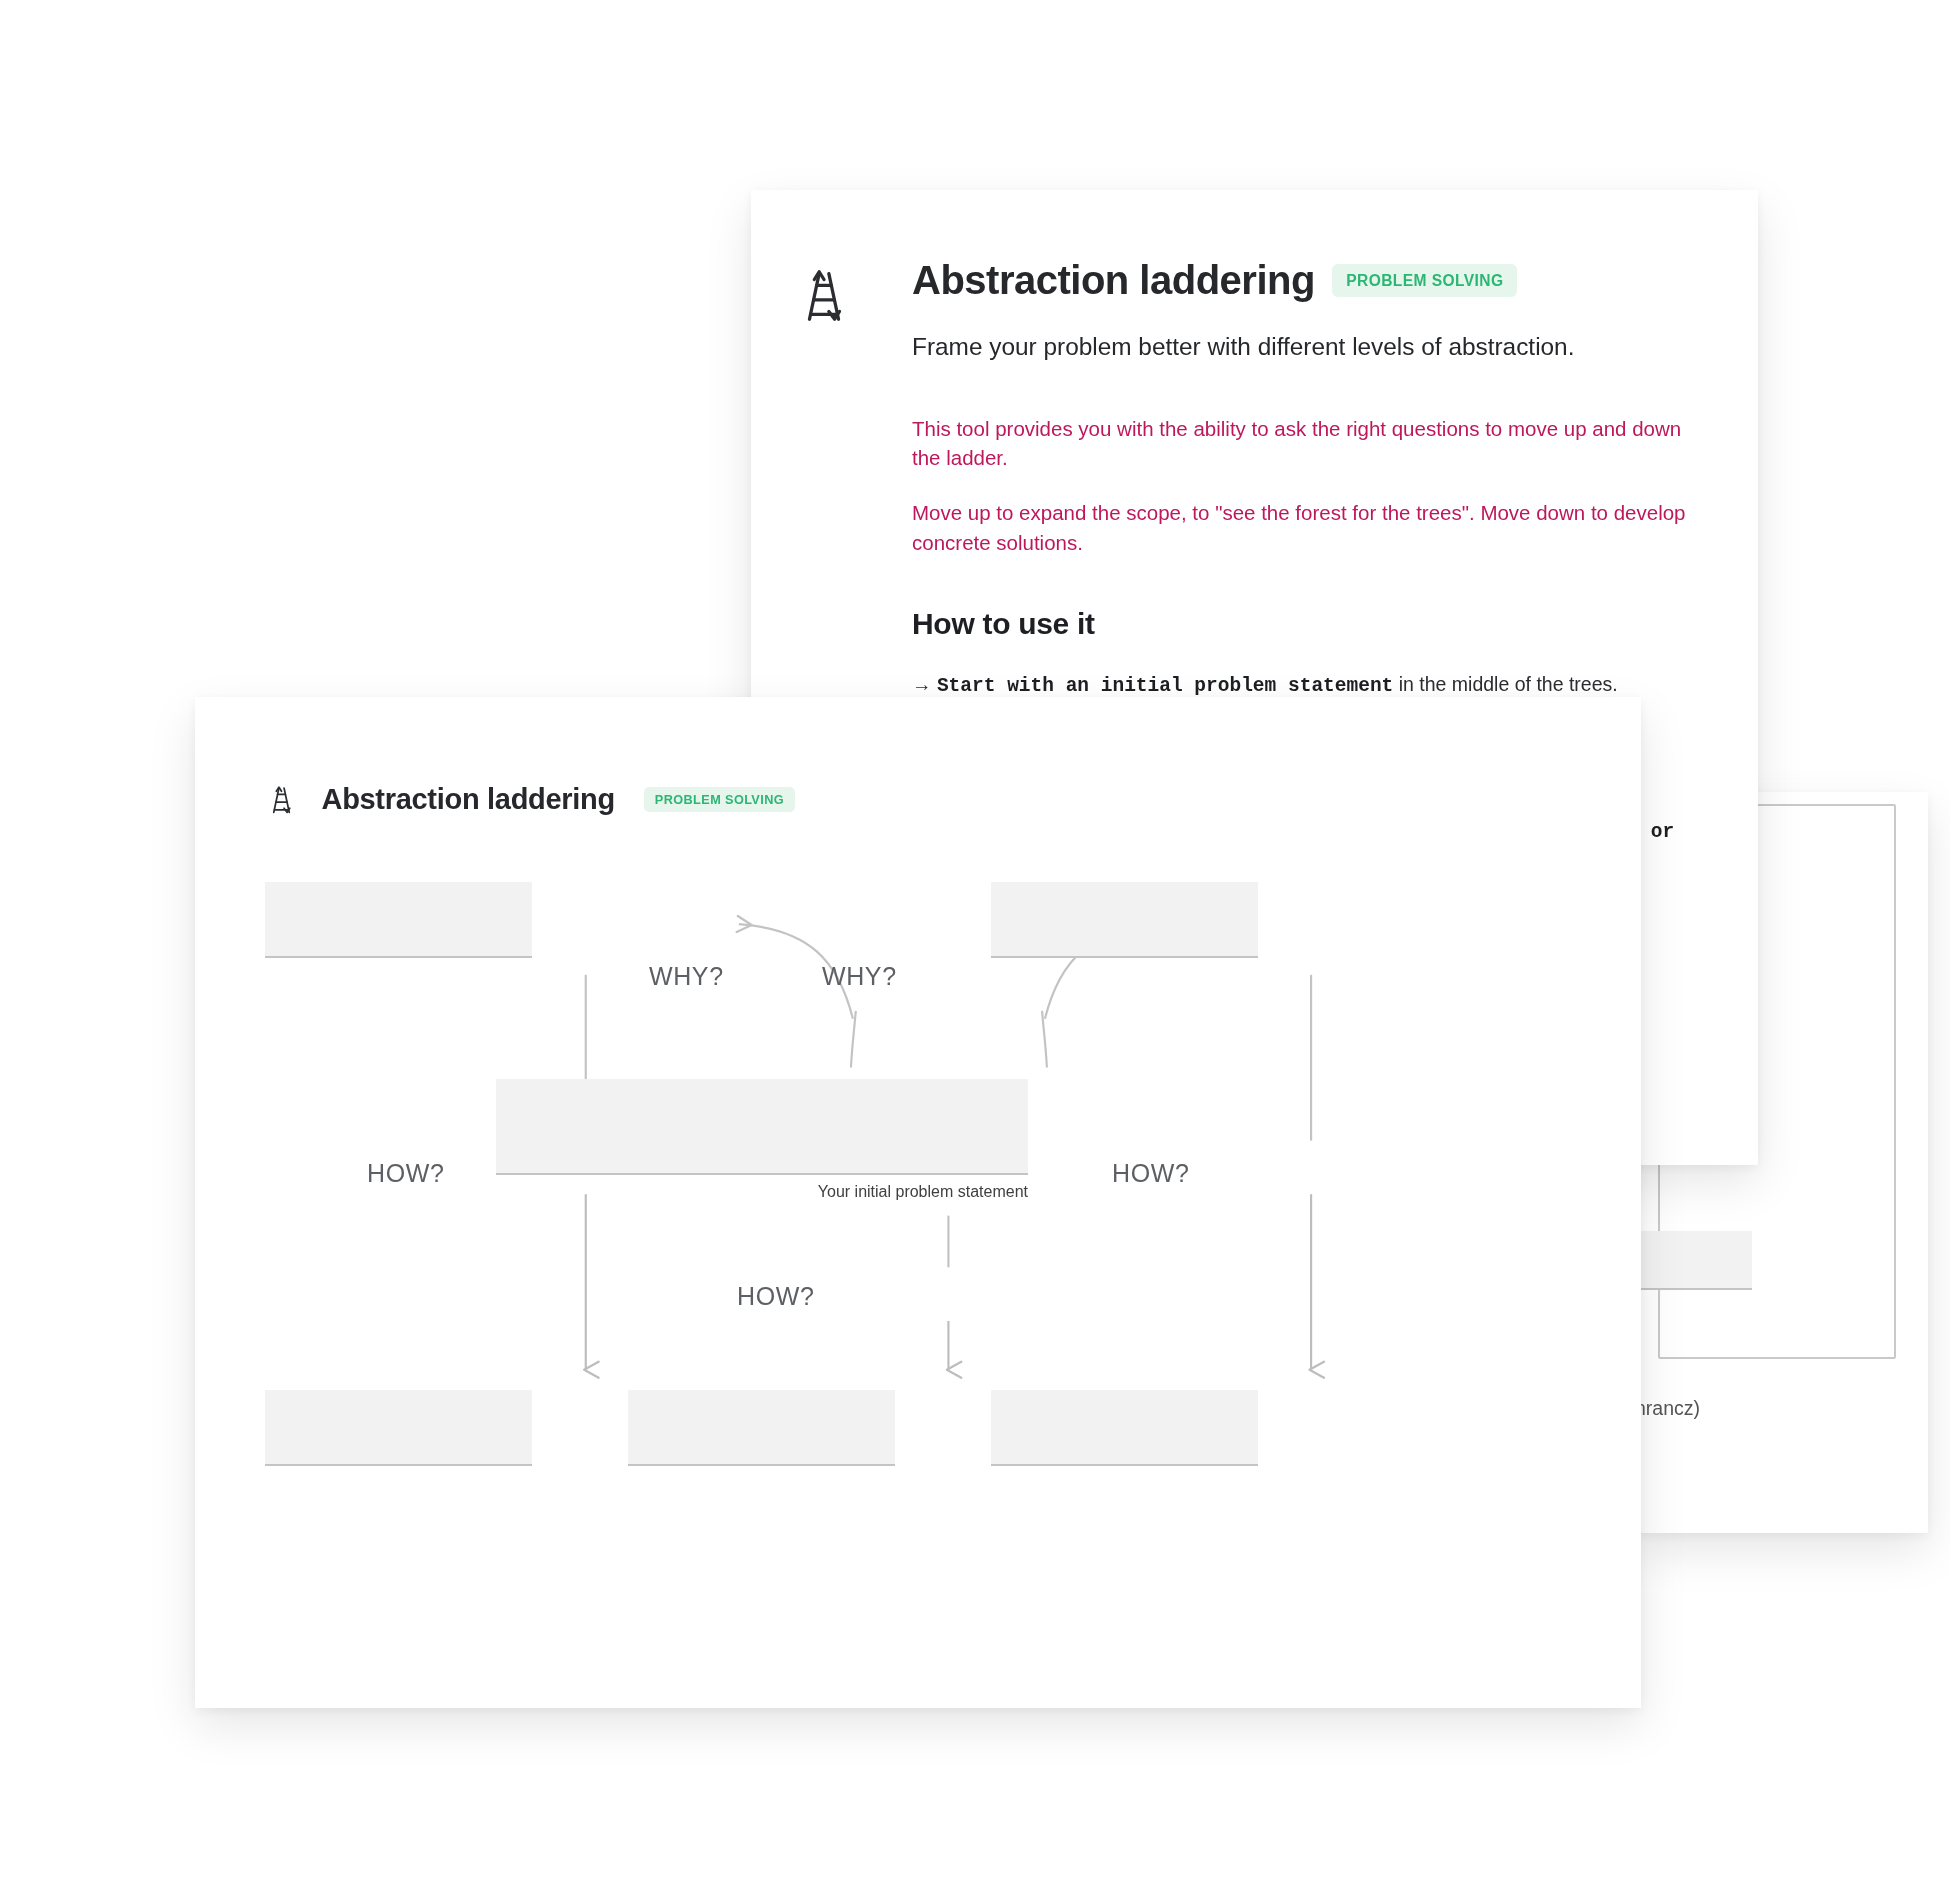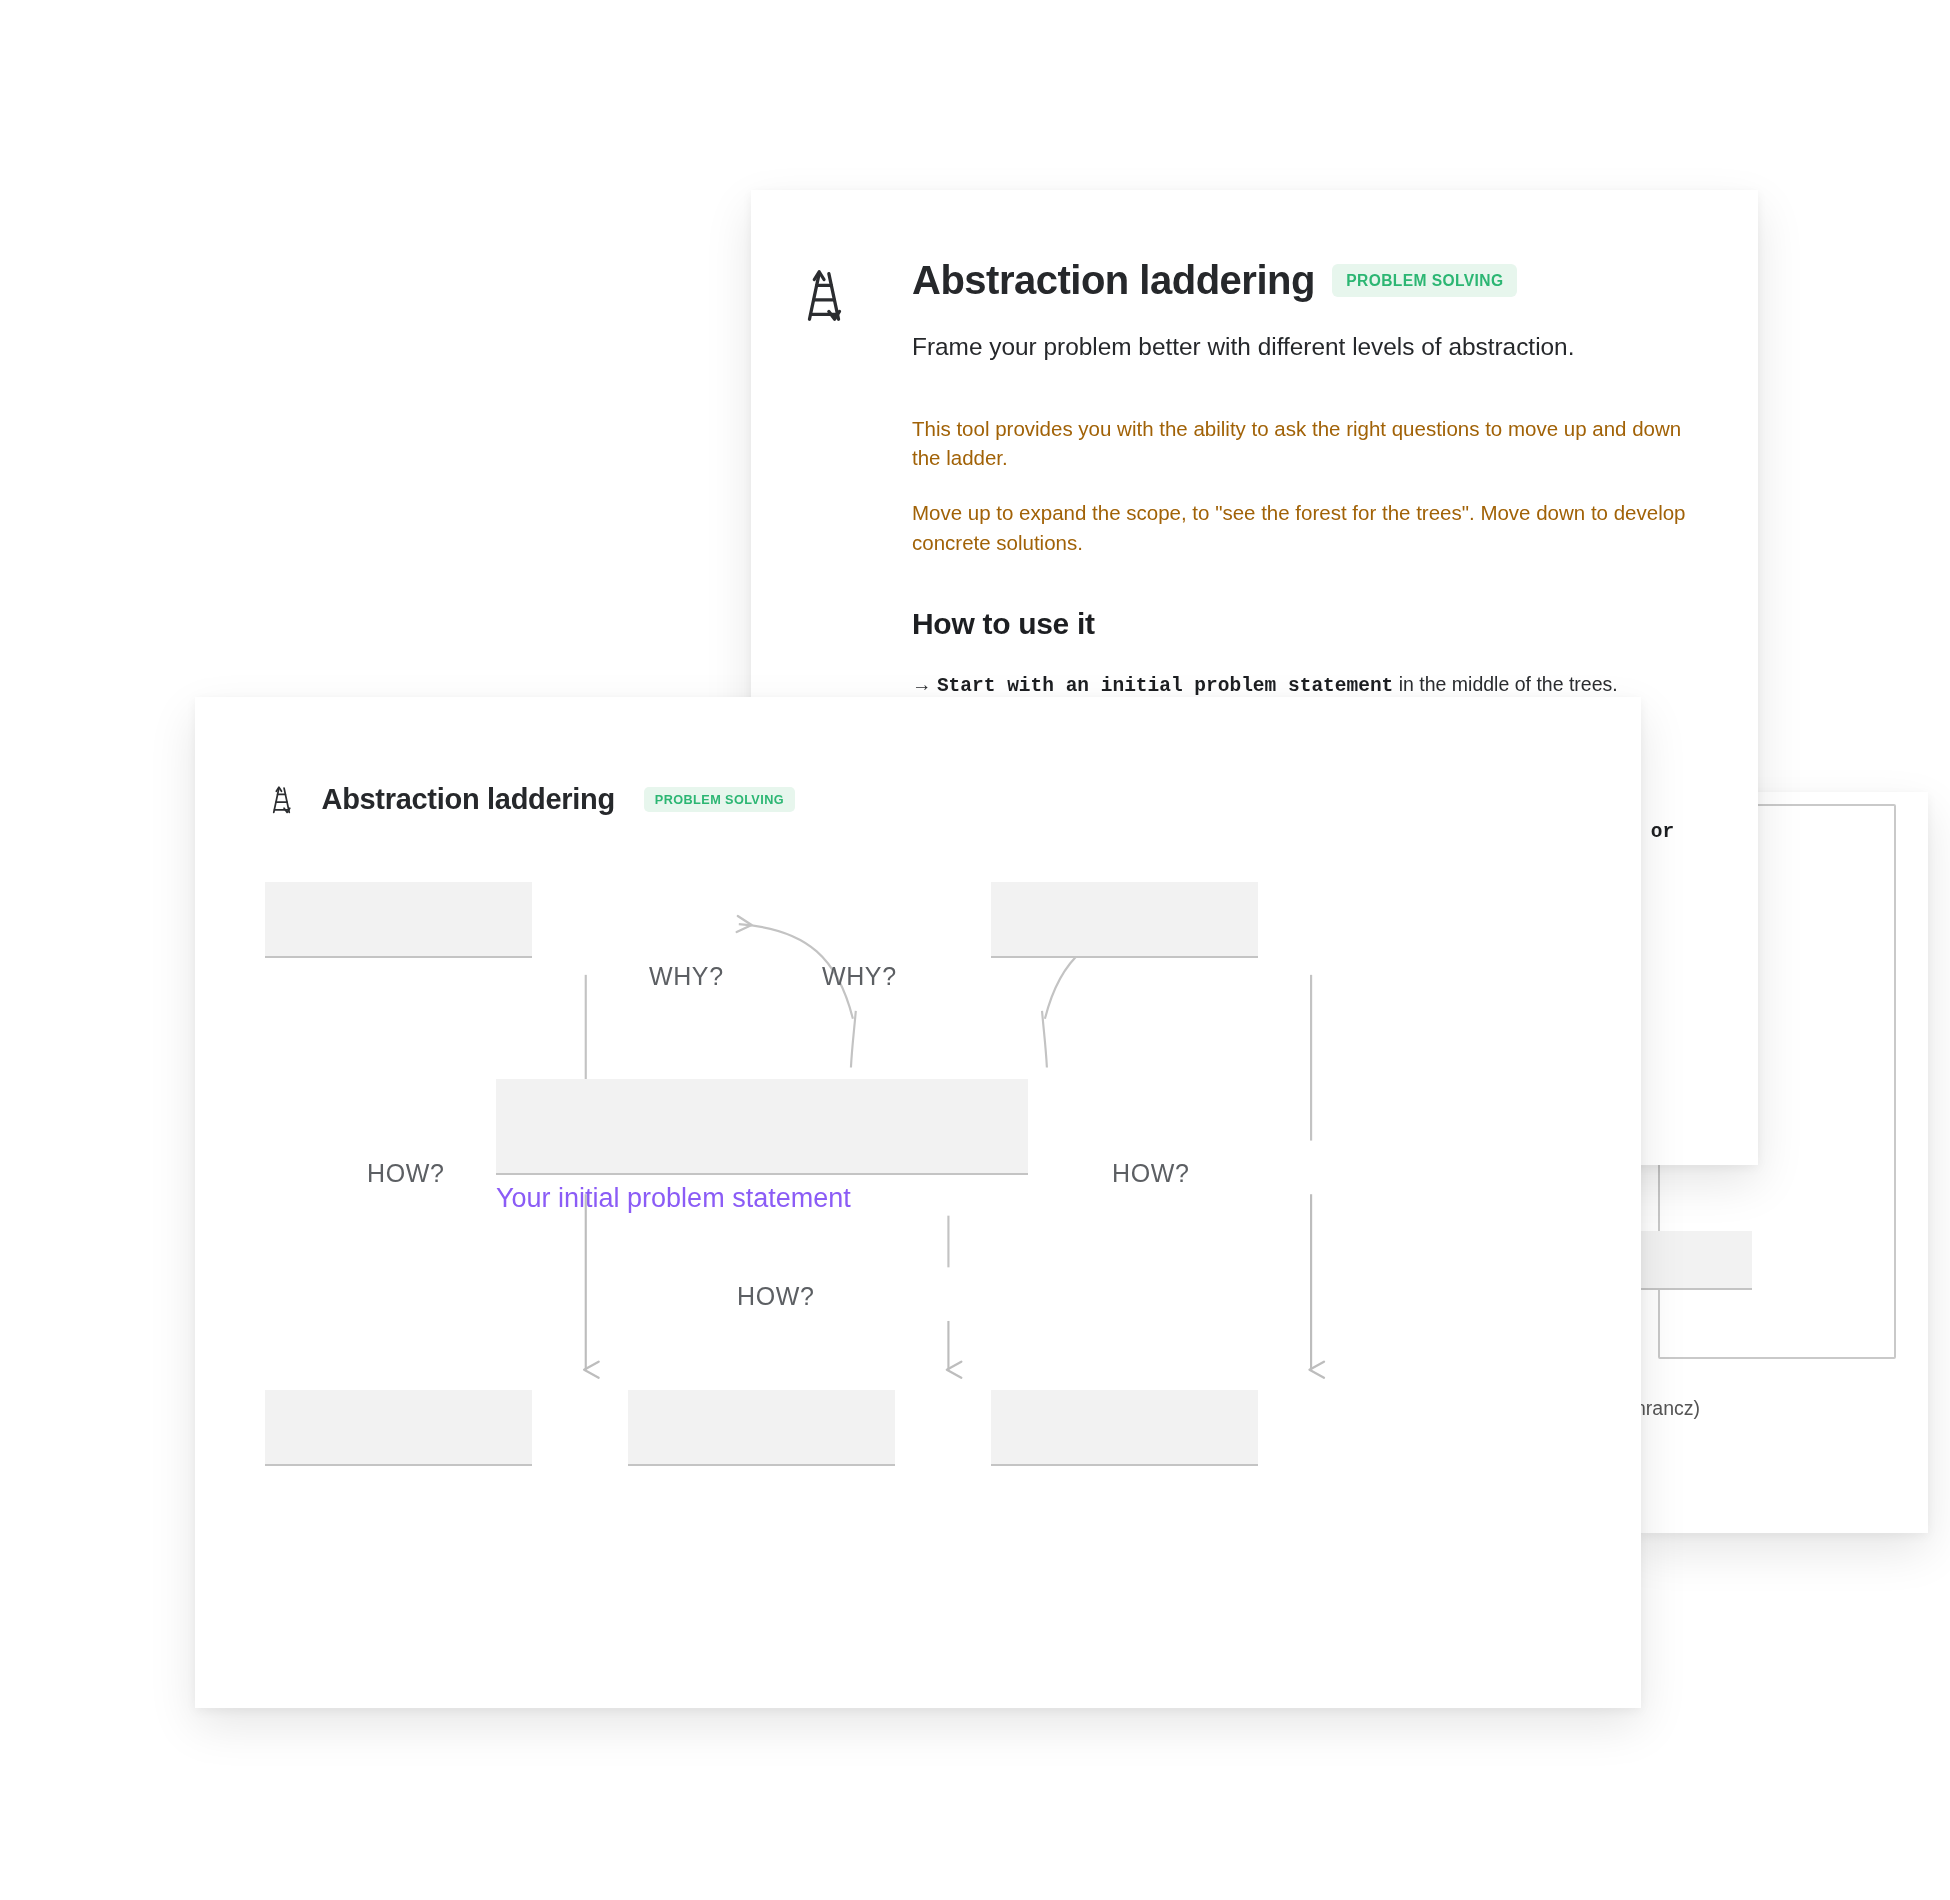--- a/index.html
+++ b/index.html
@@ -110,21 +110,21 @@
   .info-subtitle {
     margin: 28px 0 0 0;
     font-size: 24.4px;
     color: #26282b;
     line-height: 1.3;
   }
   .info-para {
     margin: 0;
     font-size: 20.5px;
     line-height: 1.45;
-    color: #a16207;
+    color: #be185d;
   }
   #info-para-1 { margin-top: 51px; }
   #info-para-2 { margin-top: 25px; max-width: 858px; }
   .info-h2 {
     margin: 49px 0 0 0;
     font-size: 30px;
     font-weight: 700;
     color: #1d1f22;
     letter-spacing: -0.3px;
   }
@@ -196,23 +196,23 @@
   #field-center       { left: 254px; top: 382px; width: 532px; height: 96px; }
   #field-bottom-left  { left: 23.4px;  top: 693px; width: 267px; height: 76px; }
   #field-bottom-mid   { left: 386px; top: 693px; width: 267px; height: 76px; }
   #field-bottom-right { left: 749px; top: 693px; width: 267px; height: 76px; }
 
   .center-caption {
     position: absolute;
     left: 254px;
     top: 486px;
     width: 532px;
-    text-align: left;
-    font-size: 27px;
-    color: #8b5cf6;
+    text-align: right;
+    font-size: 16px;
+    color: #404040;
   }
 
   .flow-label {
     position: absolute;
     font-size: 25px;
     font-weight: 400;
     color: #5c5f63;
     letter-spacing: 0.6px;
     white-space: nowrap;
   }

